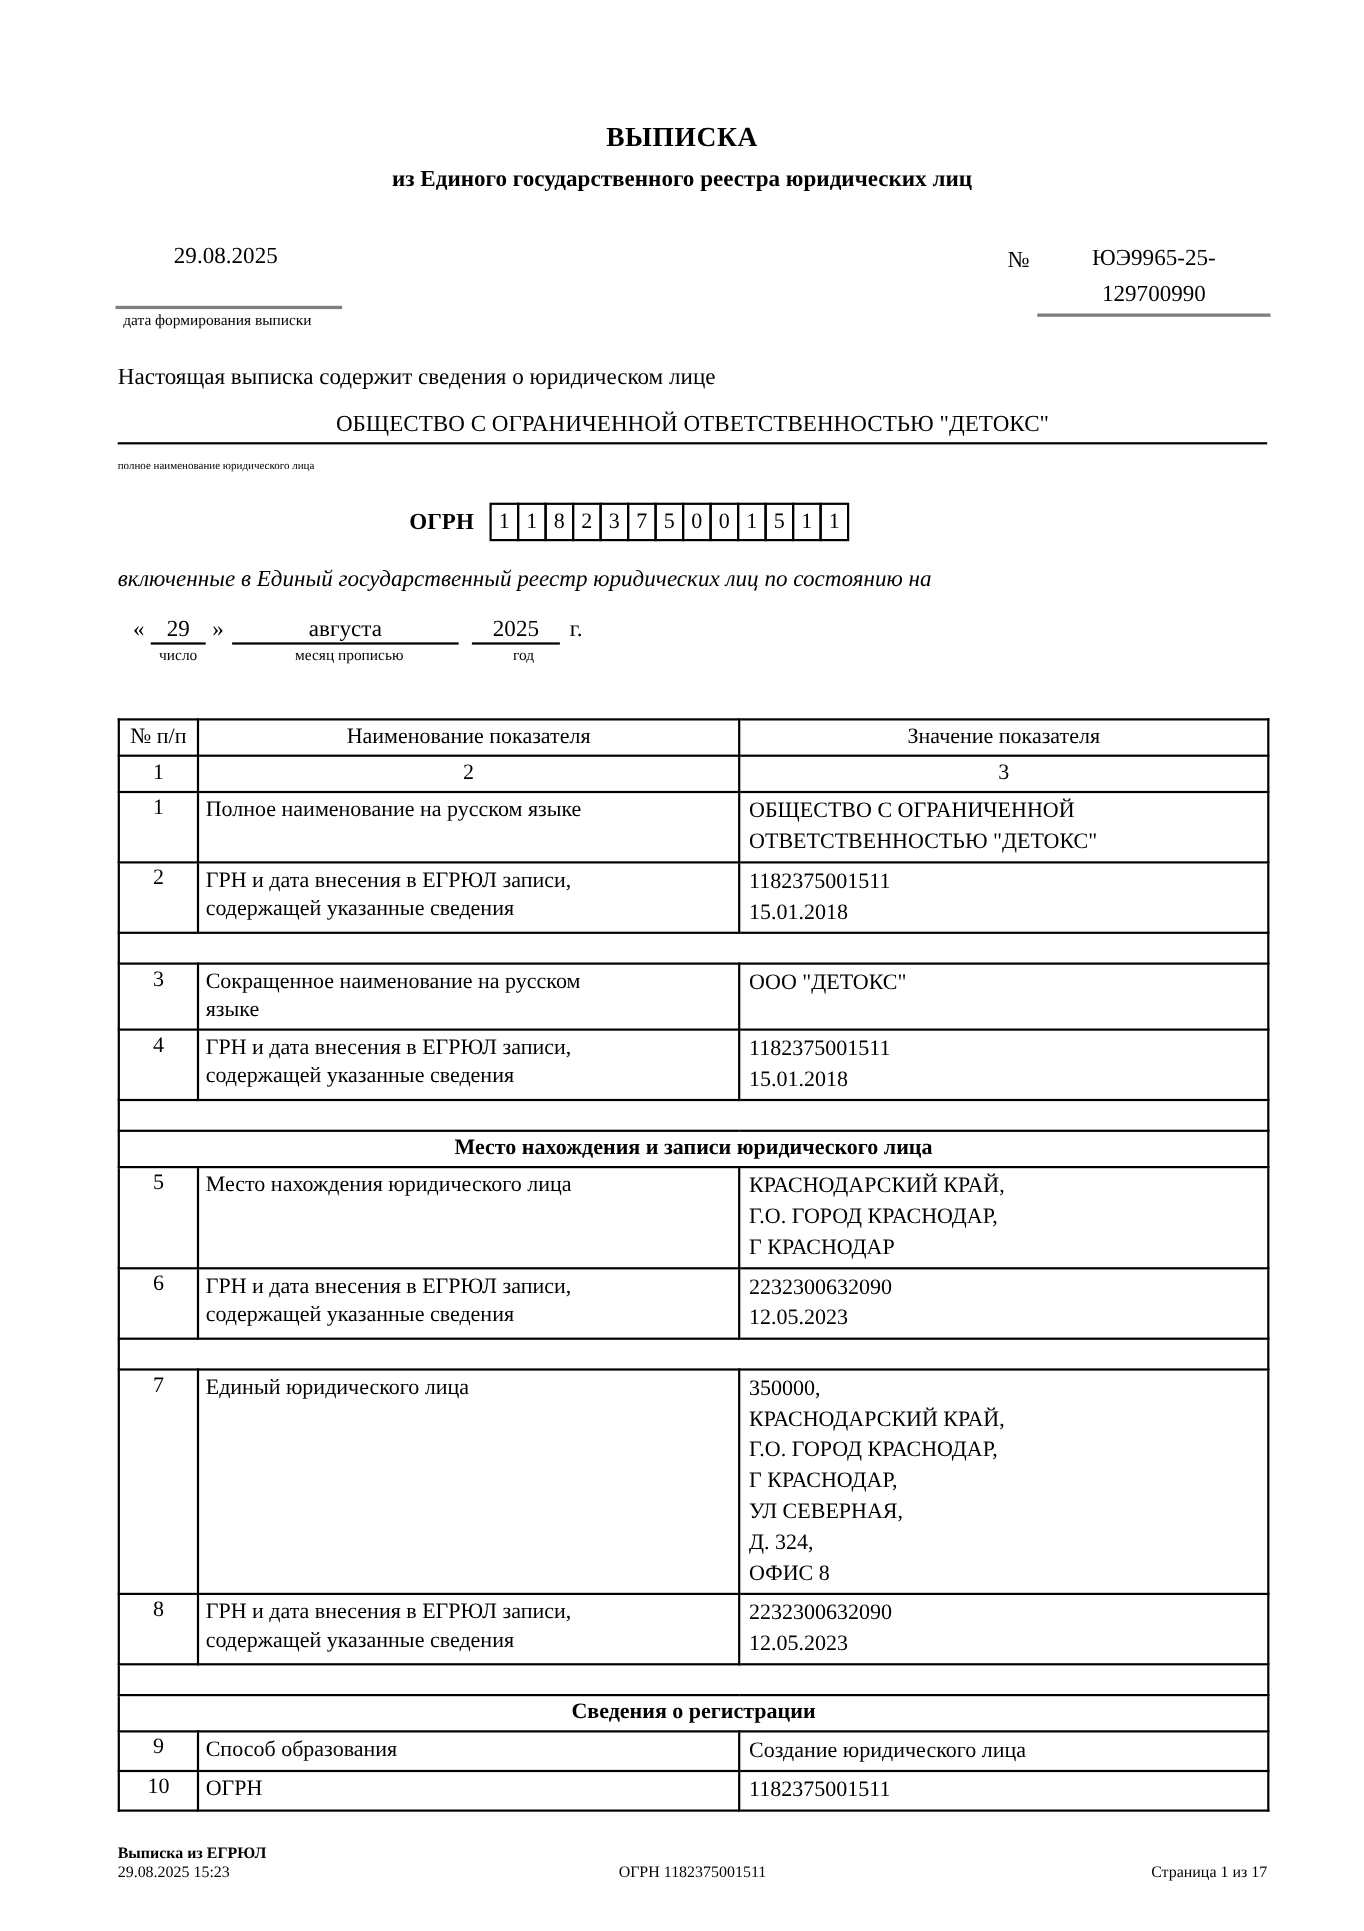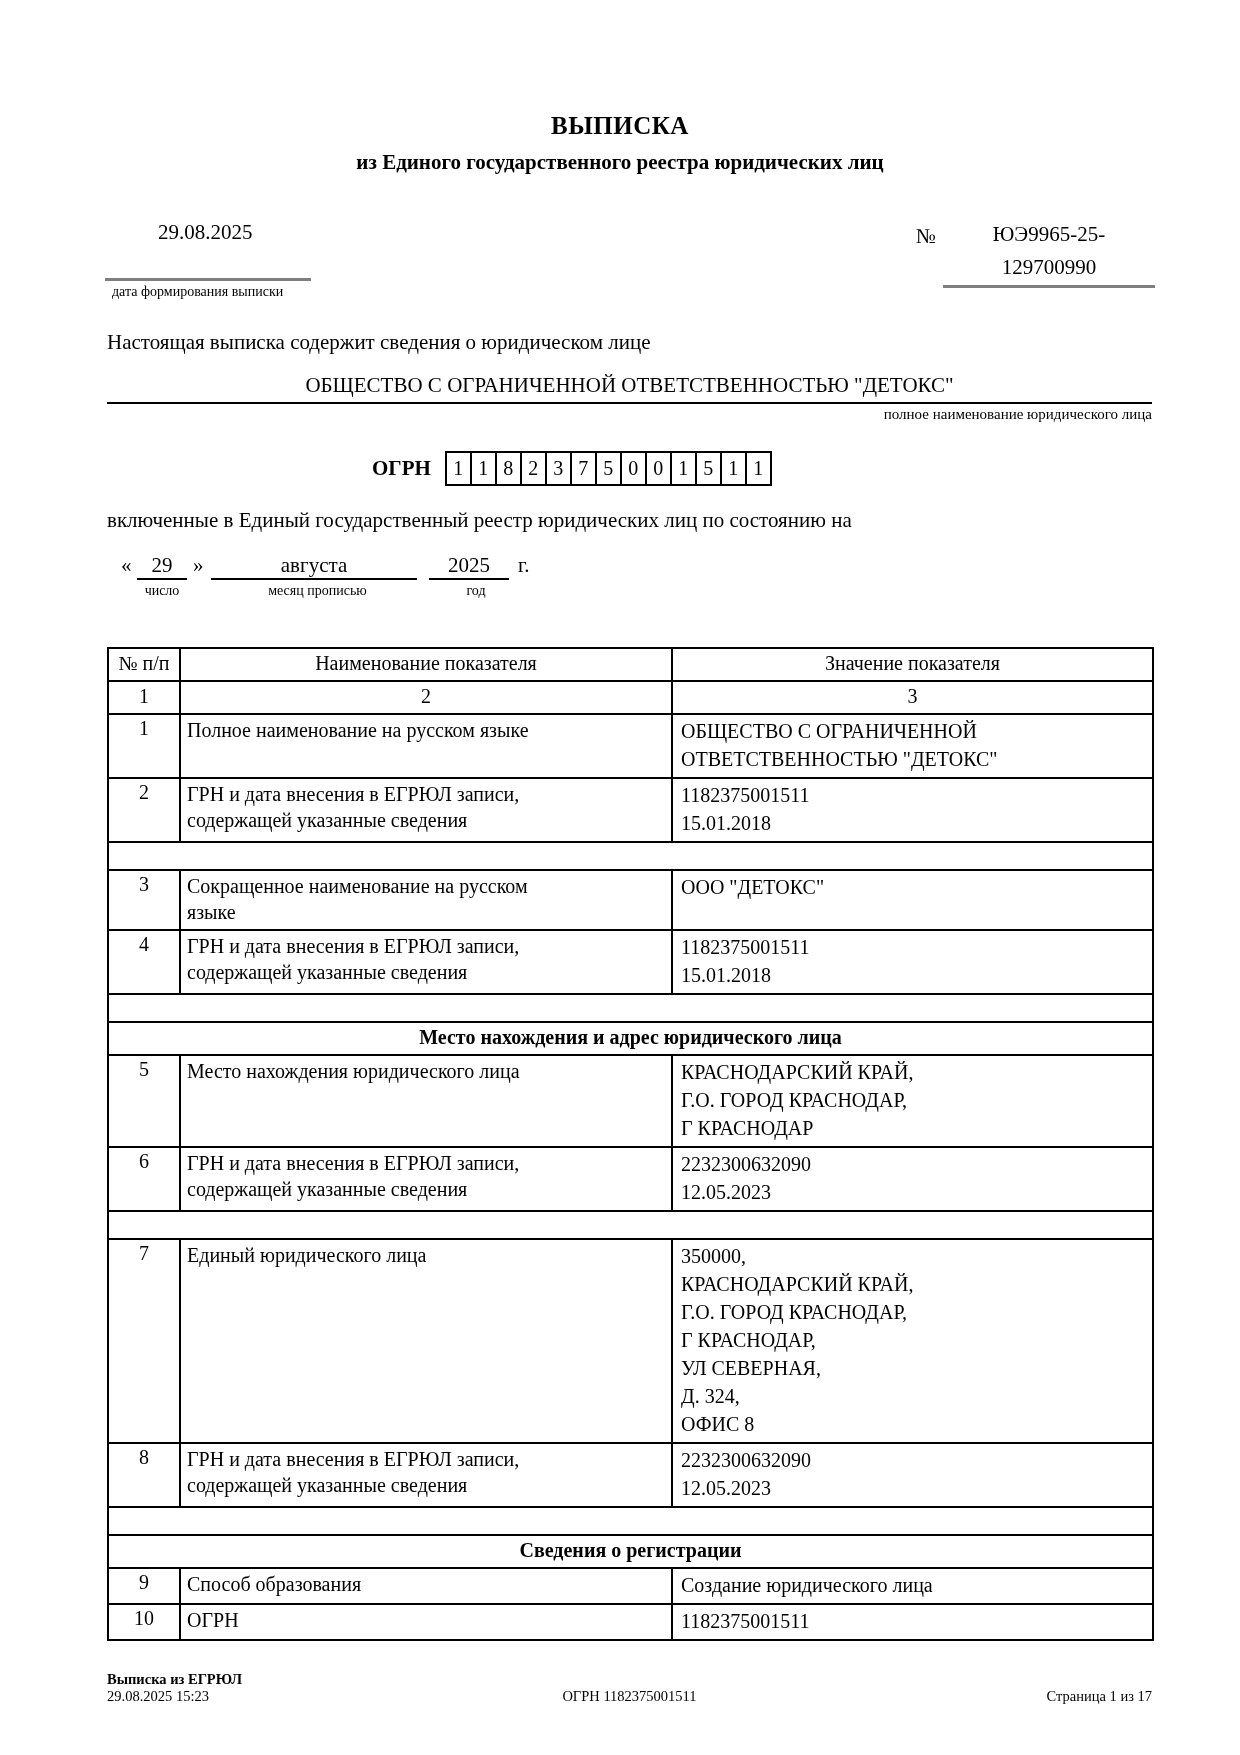--- a/index.html
+++ b/index.html
@@ -21,30 +21,30 @@
   .number-value { position: absolute; left: 943px; top: 194px; width: 212px; text-align: center;
                   font-size: 21px; line-height: 33px; white-space: pre-line; }
   .number-underline { position: absolute; left: 943px; top: 261px; width: 212px; height: 3px; background: #7f7f7f; }
 
   .content { padding-left: 107px; padding-right: 88px; }
   .intro { margin-top: 14px; font-size: 21px; }
 
   .company-block { margin-top: 18px; }
   .company-name { text-align: center; font-size: 21px; }
   .black-line { margin-top: 4px; height: 2px; background: #000; }
-  .company-label { margin-top: 2px; text-align: right; font-size: 15px; }
+  .company-label { margin-top: 14px; text-align: left; font-size: 10px; }
 
   .ogrn-row { margin-top: 28px; margin-left: 265px; display: flex; align-items: center; }
   .ogrn-label { font-size: 21px; font-weight: bold; margin-right: 14px; }
   .ogrn-boxes { display: flex; }
   .ogrn-box { width: 27px; height: 35px; border: 2px solid #000; margin-left: -2px;
               text-align: center; line-height: 31px; font-size: 20px; }
   .ogrn-box:first-child { margin-left: 0; }
 
-  .included { margin-top: 22px; font-size: 21px; }
+  .included { margin-top: 22px; font-size: 21px; font-style: italic; }
 
   .fillin-row { margin-top: 20px; margin-left: 14px; font-size: 21px; display: flex; align-items: baseline; }
   .fill-quote { display: inline-block; width: 16px; }
   .fill-day { display: inline-block; width: 50px; text-align: center; border-bottom: 2px solid #000; }
   .fill-close { display: inline-block; width: 16px; margin-left: 6px; }
   .fill-month { display: inline-block; width: 206px; text-align: center; border-bottom: 2px solid #000; margin-left: 2px; }
   .fill-year { display: inline-block; width: 80px; text-align: center; border-bottom: 2px solid #000; margin-left: 12px; }
   .fill-suffix { display: inline-block; margin-left: 9px; }
   .fillin-labels { margin-left: 14px; margin-top: 3px; font-size: 14px; }
   .fillin-labels span { display: inline-block; text-align: center; }
@@ -172,21 +172,21 @@
           <td class="c-num">4</td>
           <td class="c-name">ГРН и дата внесения в ЕГРЮЛ записи,
 содержащей указанные сведения</td>
           <td class="c-val">1182375001511
 15.01.2018</td>
         </tr>
         <tr class="spacer">
           <td colspan="3"></td>
         </tr>
         <tr>
-          <td colspan="3" class="c-section">Место нахождения и адрес юридического лица</td>
+          <td colspan="3" class="c-section">Место нахождения и записи юридического лица</td>
         </tr>
         <tr>
           <td class="c-num">5</td>
           <td class="c-name">Место нахождения юридического лица</td>
           <td class="c-val">КРАСНОДАРСКИЙ КРАЙ,
 Г.О. ГОРОД КРАСНОДАР,
 Г КРАСНОДАР</td>
         </tr>
         <tr>
           <td class="c-num">6</td>

